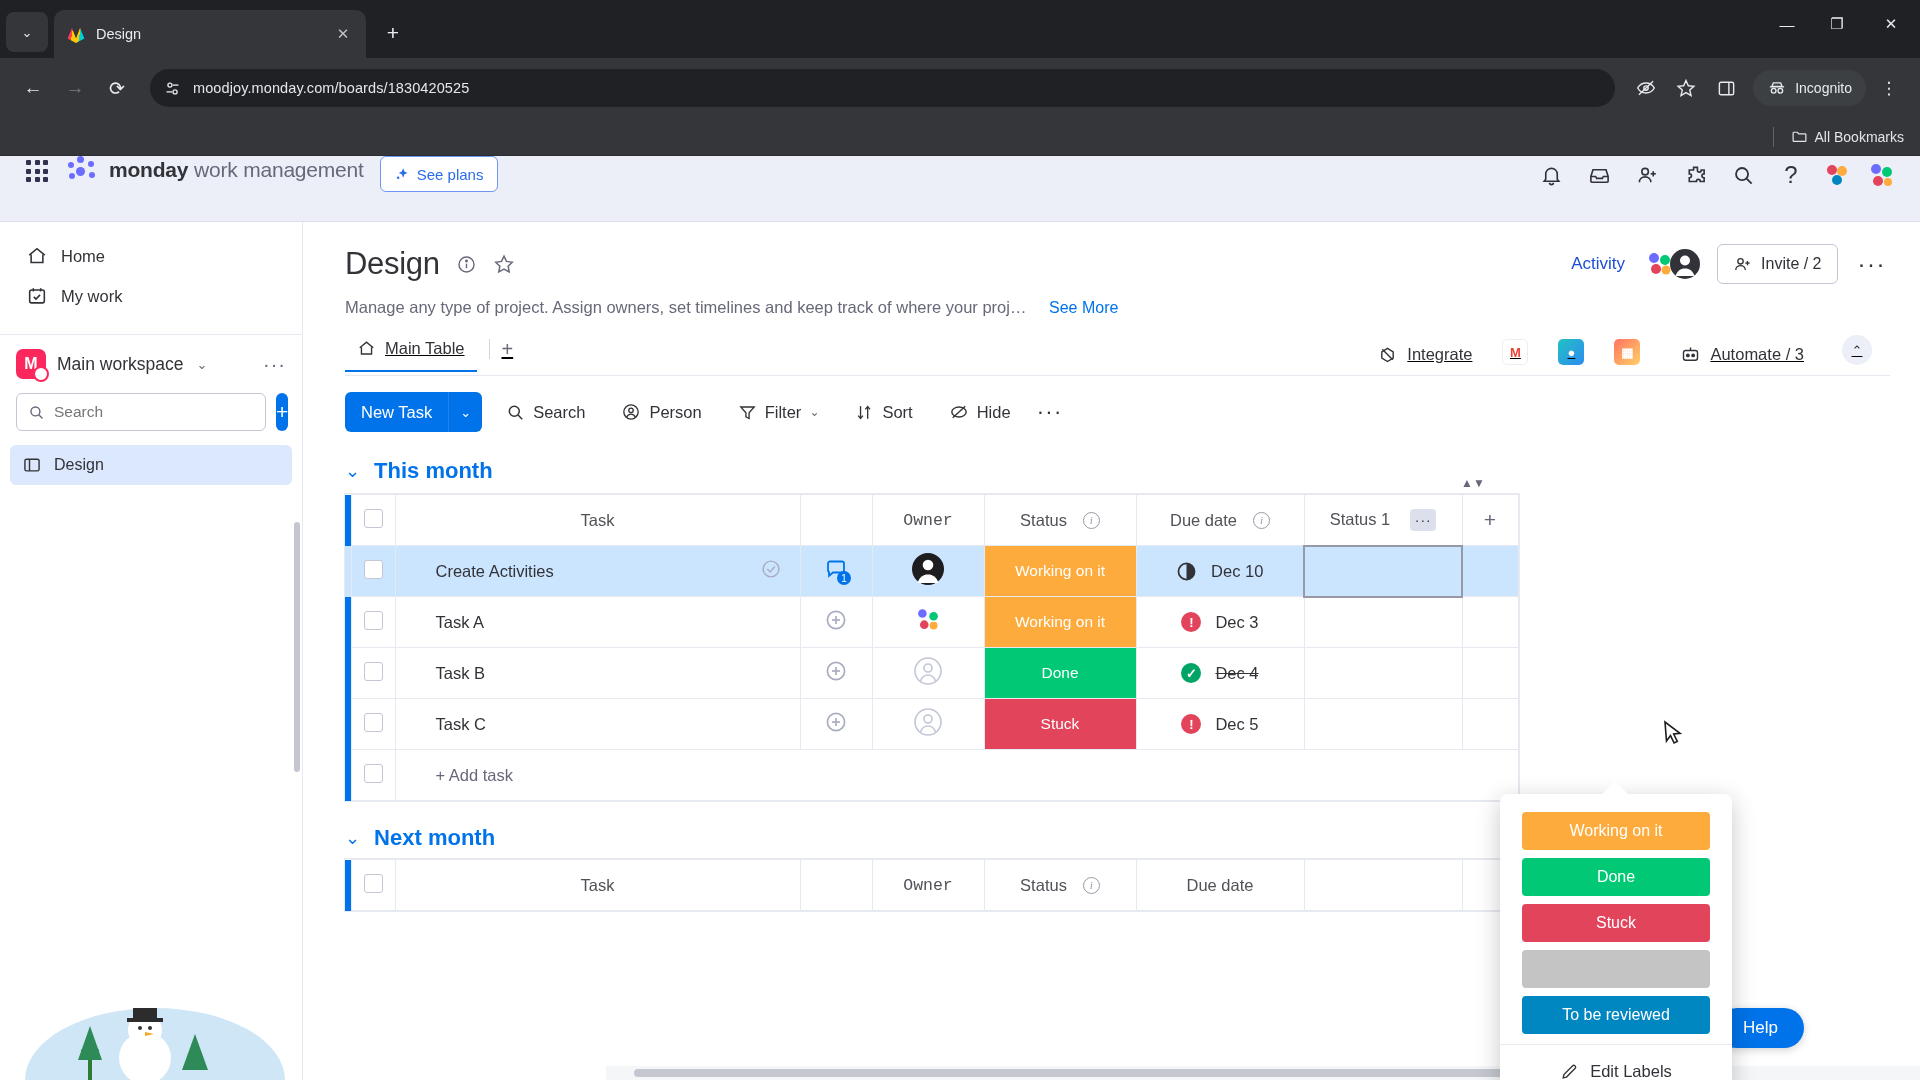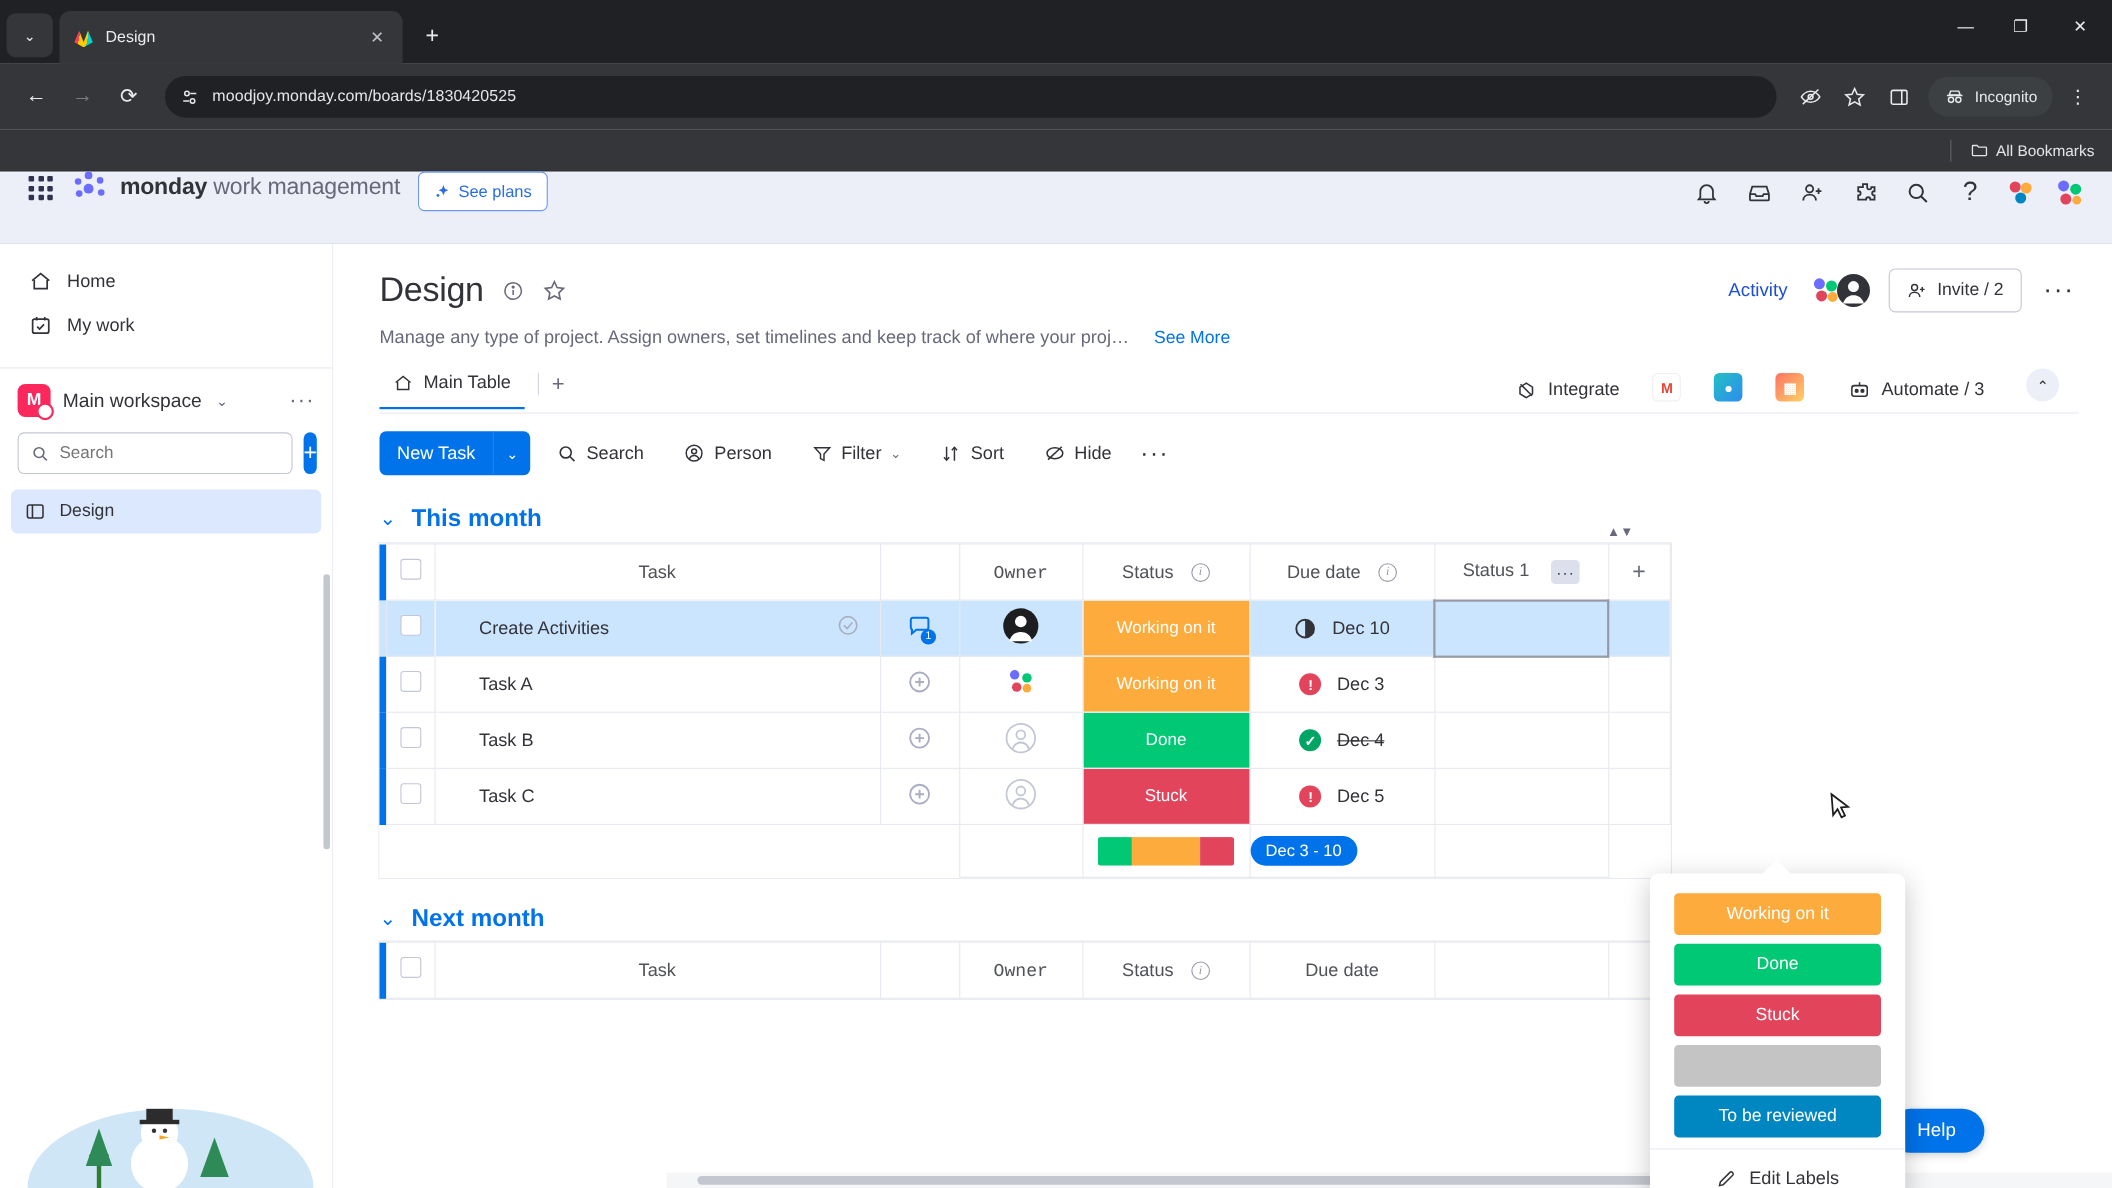--- a/index.html
+++ b/index.html
@@ -150,21 +150,21 @@
   .invite-btn { height: 40px; border: 1px solid #c3c6d4; border-radius: 6px; background:#fff;
     display: flex; align-items: center; gap: 9px; padding: 0 15px; font-size: 16px;
     color: #323338; cursor: pointer; }
   .head-dots { font-size: 24px; color: #323338; letter-spacing: 1.5px; cursor: pointer; padding: 0 4px;}
   .board-desc-row { display: flex; align-items: baseline; gap: 14px; margin-top: 14px; }
   .board-desc { font-size: 16.5px; color: #676879; max-width: 690px; white-space: nowrap;
     overflow: hidden; text-overflow: ellipsis; }
   .see-more { font-size: 16px; color: #0073ea; cursor: pointer; white-space: nowrap; }
 
   .tabs-row { display: flex; align-items: center; margin-top: 18px; padding-right: 18px;
-    border-bottom: 1px solid #e6e9ef; }
+    border-bottom: 1px solid #e6e9ef; text-decoration: underline; }
   .vtab { display: flex; align-items: center; gap: 9px; padding: 0 12px 12px; font-size: 16.5px;
     color: #323338; border-bottom: 2px solid #0073ea; cursor: pointer; }
   .tab-sep { width:1px; height:20px; background:#d0d4e4; margin: 0 12px 12px; }
   .tab-plus { font-size: 20px; color: #676879; padding-bottom: 12px; cursor: pointer; }
   .tabs-right { margin-left: auto; display: flex; align-items: flex-end; gap: 30px; padding-bottom: 10px;}
   .integrate-grp { display: flex; align-items: center; gap: 9px; font-size: 16.5px;
     color: #323338; cursor: pointer; }
   .app-ico { width: 26px; height: 26px; border-radius: 5px; display: flex; align-items: center;
     justify-content: center; font-size: 13px; font-weight: 700; }
   .auto-grp { display: flex; align-items: center; gap: 9px; font-size: 16.5px; color:#323338;
@@ -836,40 +836,28 @@
             <td class="col-due due-cell">
               <div class="due-inner">
                 <span class="dot-badge" style="background:#e2445c;">!</span>
                 <span>Dec 5</span>
               </div>
             </td>
             <td class="col-status1"></td>
             <td class="col-plus"></td>
           </tr>
 
-
-          <tr class="summary-row">
-            <td style="border:none;background:#fff;"></td>
-            <td style="border:none;background:#fff;"></td>
-            <td style="border:none;background:#fff;"></td>
-            <td style="border:none;background:#fff;"></td>
-            <td></td>
-            <td>
-              <div class="bar-seg">
-                <i style="background:#00c875;width:25%;display:block;"></i>
-                <i style="background:#fdab3d;width:50%;display:block;"></i>
-                <i style="background:#e2445c;width:25%;display:block;"></i>
-              </div>
-            </td>
-            <td>
-              <span class="date-chip">Dec 3 - 10</span>
-            </td>
-            <td></td>
-            <td style="border:none;background:#fff;"></td>
+          <tr>
+            <td class="grp-bar"></td>
+            <td class="col-chk">
+              <span class="chk"></span>
+            </td>
+            <td class="addtask" colspan="7">+ Add task</td>
           </tr>
+
         </tbody>
           </table>
       </div>
 
       <div class="next-group">
         <span class="grp-caret">⌄</span>
         <span class="grp-title">Next month</span>
       </div>
       <div class="tbl-wrap">
         <table class="tbl">

